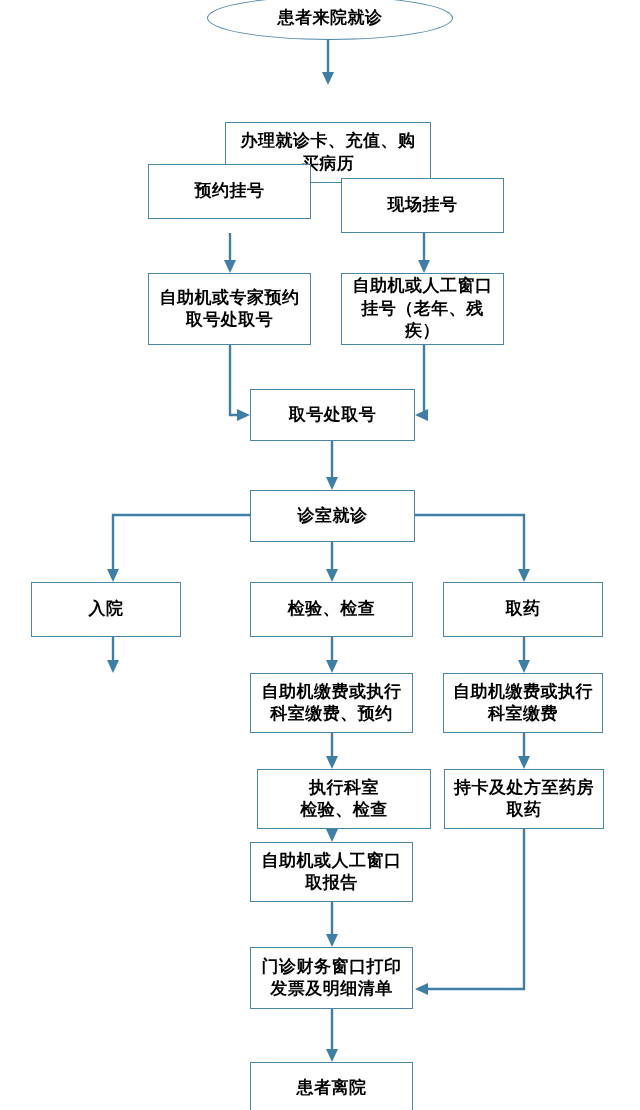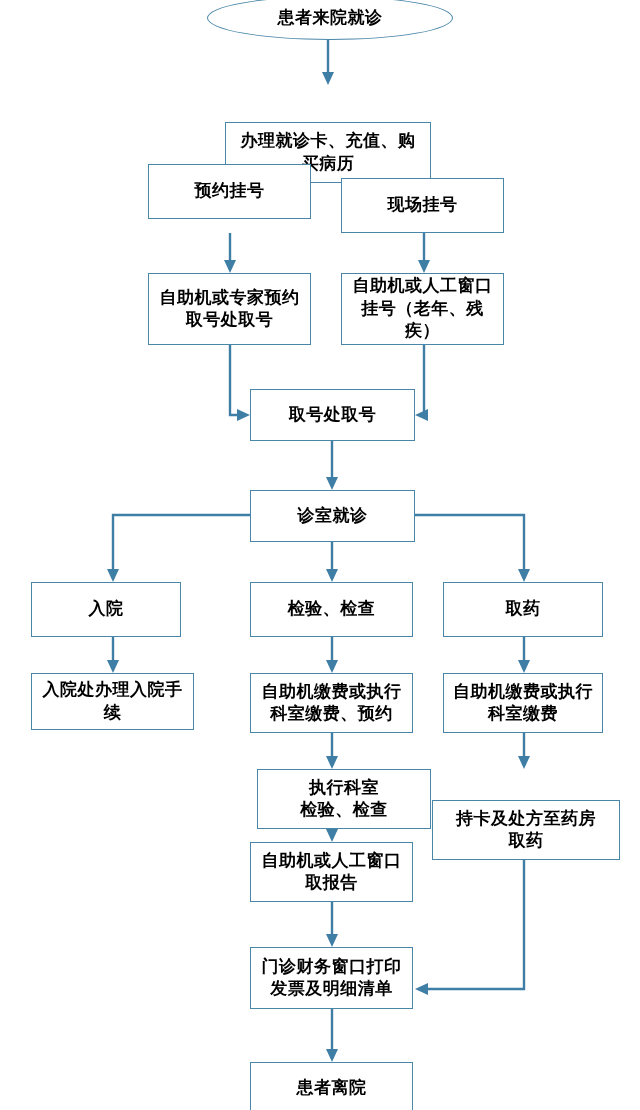--- a/index.html
+++ b/index.html
@@ -194,41 +194,37 @@
   </div>
 
   <div class="node" style="left:250px;top:582px;width:163px;height:55px;">
     <span class="txt">检验、检查</span>
   </div>
 
   <div class="node" style="left:443px;top:582px;width:160px;height:55px;">
     <span class="txt">取药</span>
   </div>
 
-  <div class="node" style="left:31px;top:673px;width:163px;height:57px;">
-    <span class="txt">入院处办理入院手
-续</span>
-  </div>
 
   <div class="node" style="left:250px;top:673px;width:163px;height:60px;">
     <span class="txt">自助机缴费或执行
 科室缴费、预约</span>
   </div>
 
   <div class="node" style="left:443px;top:673px;width:160px;height:60px;">
     <span class="txt">自助机缴费或执行
 科室缴费</span>
   </div>
 
   <div class="node" style="left:257px;top:769px;width:174px;height:60px;">
     <span class="txt">执行科室
 检验、检查</span>
   </div>
 
-  <div class="node" style="left:432px;top:769px;width:188px;height:60px;margin-top:31px;">
+  <div class="node" style="left:444px;top:769px;width:160px;height:60px;">
     <span class="txt">持卡及处方至药房
 取药</span>
   </div>
 
   <div class="node" style="left:250px;top:842px;width:163px;height:60px;">
     <span class="txt">自助机或人工窗口
 取报告</span>
   </div>
 
   <div class="node" style="left:250px;top:947px;width:163px;height:62px;">

